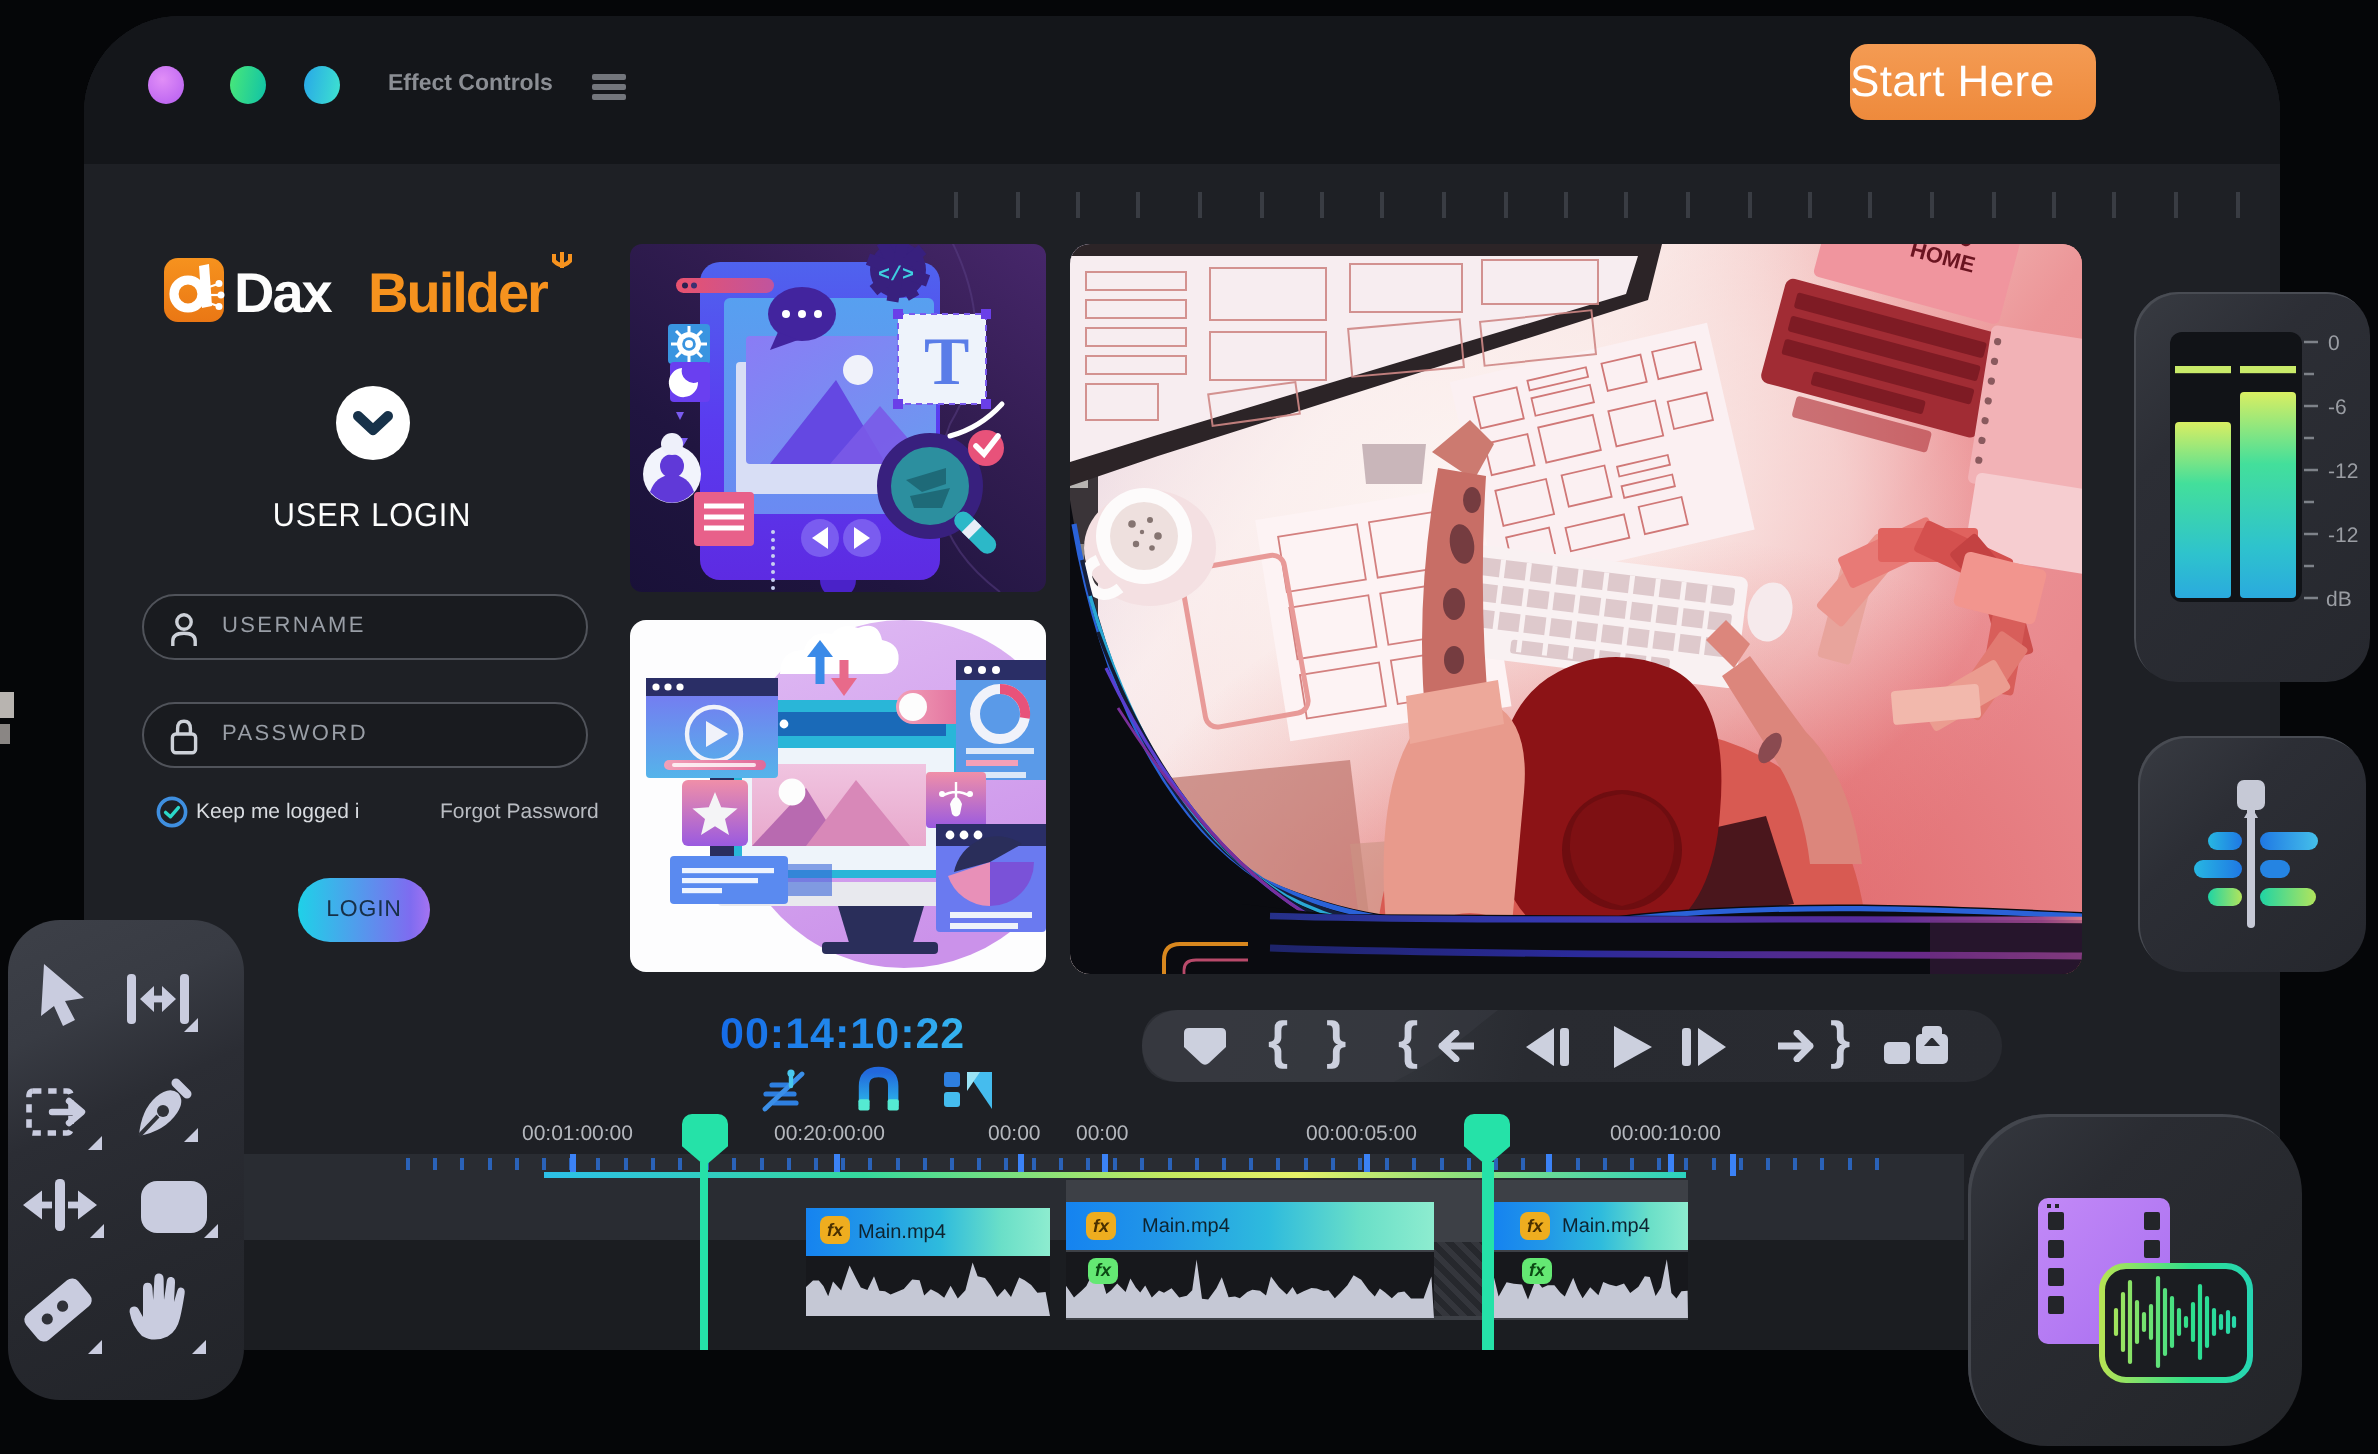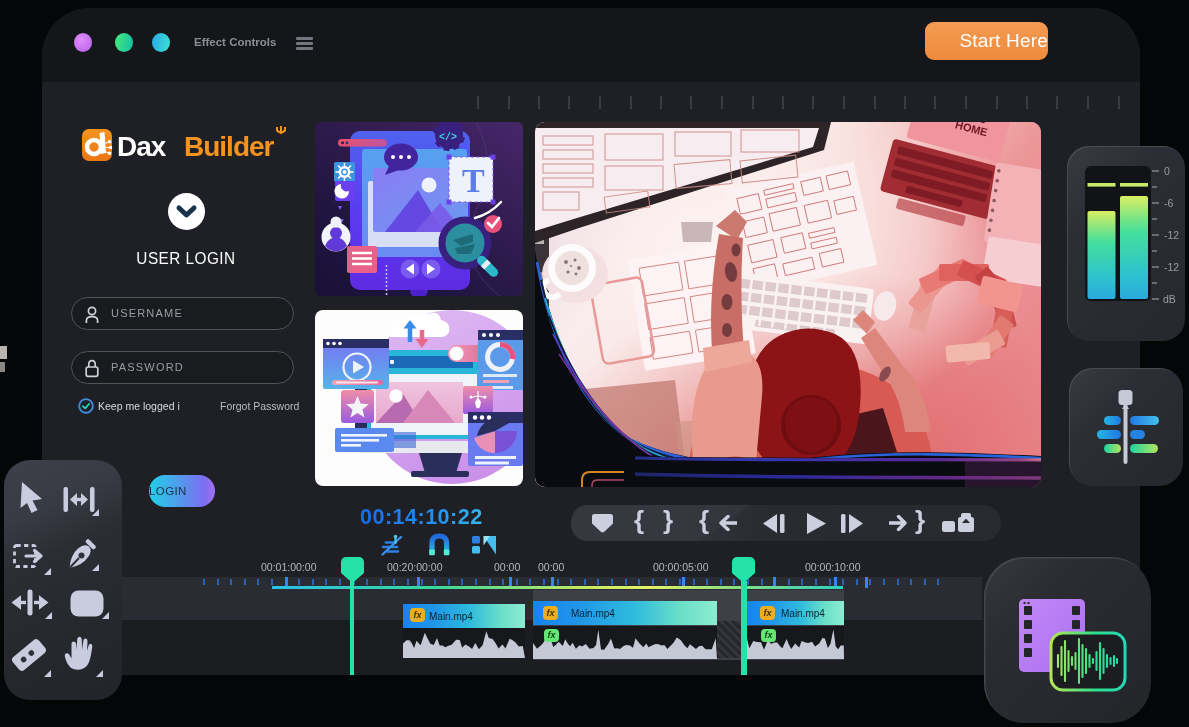--- a/index.html
+++ b/index.html
@@ -15,42 +15,42 @@
     background:#14161a; border-radius:48px 48px 0 0; }
   .dot { position:absolute; top:25px; width:18px; height:19px; border-radius:50%; }
   #dot1 { left:32px; background:radial-gradient(circle at 40% 35%, #e18ef7, #b45cf0); }
   #dot2 { left:73px; background:linear-gradient(100deg,#4ae878,#0fc2a8); }
   #dot3 { left:110px; background:linear-gradient(100deg,#28a7e8,#3ee3cf); }
   #fxctl { position:absolute; left:152px; top:28px; font-size:11.5px; color:#8b8e94;font-weight:bold; }
   #burger { position:absolute; left:254px; top:29px; width:17px; height:13px; }
   #burger div { height:2.6px; background:#73767c; border-radius:1px; margin-bottom:2.6px; }
   #startbtn { position:absolute; left:883px; top:14px; width:123px; height:38px;
     border-radius:9px; background:linear-gradient(180deg,#f49b53,#ee8a3c);
-    color:#fff; font-size:19px; text-align:right; line-height:37px; letter-spacing:.2px; }
+    color:#fff; font-size:22px; text-align:left; line-height:37px; letter-spacing:.2px; }
 
   
   .ttick { position:absolute; top:88px; width:2px; height:13px; background:#393c43; }
 
   
   #logo { position:absolute; left:82px; top:126px; width:215px; height:38px; }
   #chevcirc { position:absolute; left:168px; top:193px; width:37px; height:37px;
     background:#fff; border-radius:50%; }
   #userlogin { position:absolute; left:96px; top:249px; width:180px; text-align:center;
     color:#fdfdfd; font-size:16.5px; letter-spacing:.5px; transform:scaleX(.93); }
   .field { position:absolute; left:71px; width:223px; height:33px; border:1px solid #50535a;
     border-radius:17px; background:#191b1f; color:#999ea6; font-size:11px;
     letter-spacing:1.2px; line-height:31px; padding-left:39px; }
   #f1 { top:297px; }
   #f2 { top:351px; }
   #keeprow { position:absolute; left:78px; top:398px; width:230px; height:16px; font-size:10.5px; }
   #keeptxt { position:absolute; left:20px; top:2px; color:#d8dbe0; white-space:nowrap; }
   #forgot { position:absolute; left:142px; top:2px; color:#b9bcc2; white-space:nowrap;text-align:center; }
   #loginbtn { position:absolute; left:149px; top:439px; width:66px; height:32px;
     border-radius:16px; background:linear-gradient(90deg,#1fd1e8,#7e6cf0 85%,#a473f2);
-    color:#173048; font-size:11.5px; line-height:32px; letter-spacing:.4px;margin-top:36px; }
+    color:#173048; font-size:11.5px; text-align:center; line-height:32px; letter-spacing:.4px; }
 
   
   #thumb1 { position:absolute; left:315px; top:122px; width:208px; height:174px;
     border-radius:6px; overflow:hidden;
     background:linear-gradient(215deg,#47276b 0%,#331d52 35%,#201540 70%,#191138 100%); }
   #thumb2 { position:absolute; left:315px; top:310px; width:208px; height:176px;
     border-radius:8px; overflow:hidden; background:#fdfdfe; }
 
   
   #preview { position:absolute; left:535px; top:122px; width:506px; height:365px;

